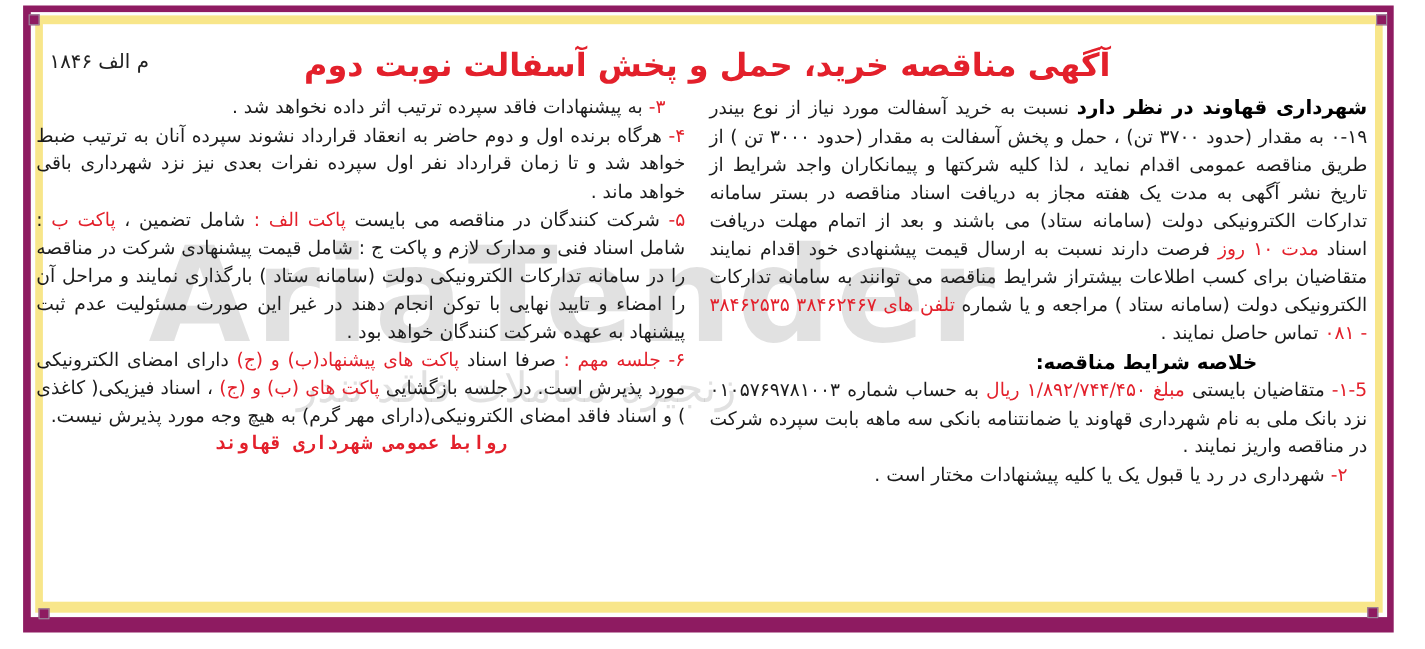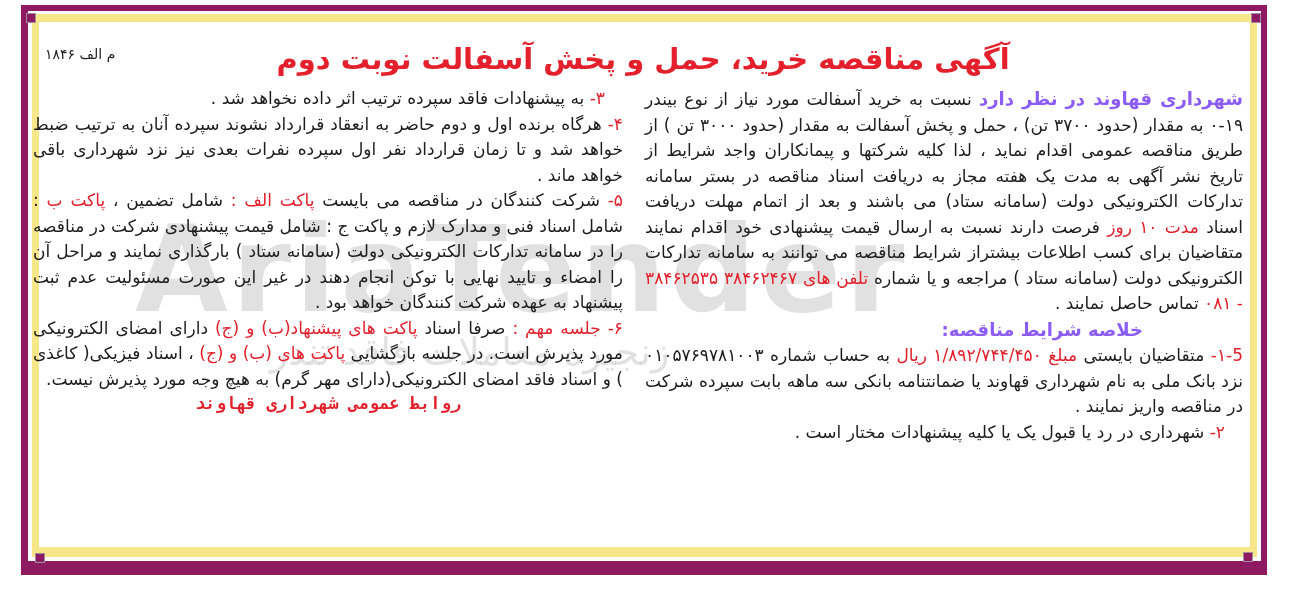--- a/index.html
+++ b/index.html
@@ -9,27 +9,27 @@
     .frame-yellow { position: absolute; left: 4px; top: 3px; right: 4px; bottom: 4px; background: #f8e68a; }
     .frame-inner { position: absolute; left: 7px; top: 8px; right: 7px; bottom: 10px; background: #ffffff; }
     .corner { position: absolute; width: 8px; height: 8px; background: #8e1b61; border: 1px solid #9d8fa0; }
     .corner.tl { left: 5px; top: 8px; }
     .corner.tr { right: 6px; top: 8px; }
     .corner.bl { left: 14px; bottom: 12px; }
     .corner.br { right: 14px; bottom: 13px; }
 
     .content { position: absolute; left: 33px; top: 38px; width: 1220px; height: 520px; direction: rtl; }
     .title { position: absolute; top: 4px; left: 0; right: 0; text-align: center; color: #e3202b; font-weight: bold; font-size: 29px; font-family: "DejaVu Sans", sans-serif; letter-spacing: -0.5px; }
-    .ref-code { position: absolute; left: 12px; top: 8px; direction: rtl; font-size: 14px; color: #222; }
+    .ref-code { position: absolute; left: 12px; top: 8px; direction: rtl; font-size: 18px; color: #222; }
     .col { position: absolute; top: 48px; font-size: 17px; line-height: 25.5px; color: #1c1c1c; text-align: justify; text-align-last: right; }
     .col.right { right: 10px; width: 598px; }
     .col.left { right: 630px; width: 590px; }
     .col p { margin: 0; }
     .red { color: #e3202b; }
-    .heading-red { color: #8b5cf6; font-weight: bold; font-size: 18px; }
+    .heading-red { color: #000000; font-weight: bold; font-size: 18px; }
     .signature { text-align: center !important; text-align-last: center !important; color: #e3202b; font-weight: bold; margin-top: 2px; font-family: Liberation Mono, monospace; }
 
     .watermark { position: absolute; left: 135px; top: 200px; font-size: 120px; font-weight: bold; color: rgba(170,170,170,0.35); letter-spacing: 4px; direction: ltr; pointer-events: none; }
     .watermark-sub { position: absolute; left: 270px; top: 330px; font-size: 38px; color: rgba(170,170,170,0.35); direction: rtl; letter-spacing: 18px; pointer-events: none; }
   </style>
 </head>
 <body>
 
 <div class="frame-outer">
   <div class="frame-white">

